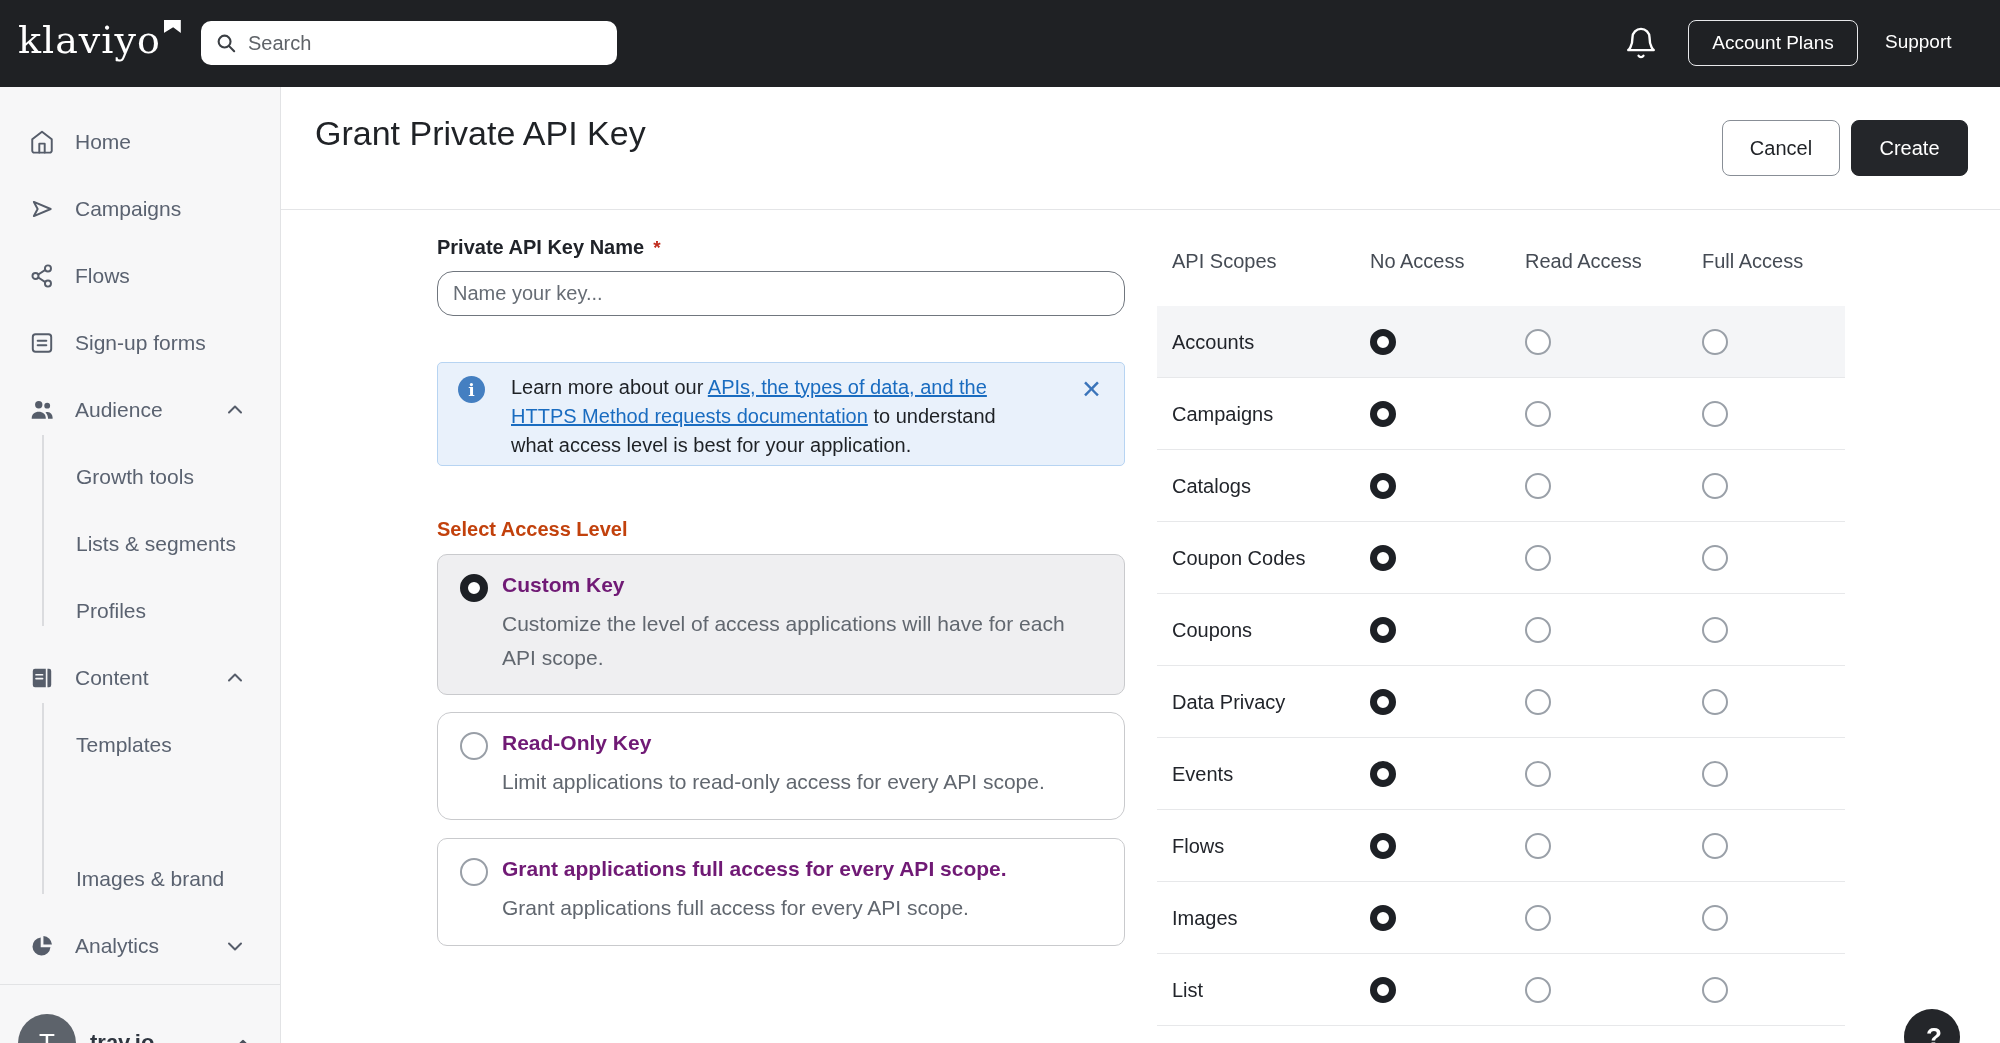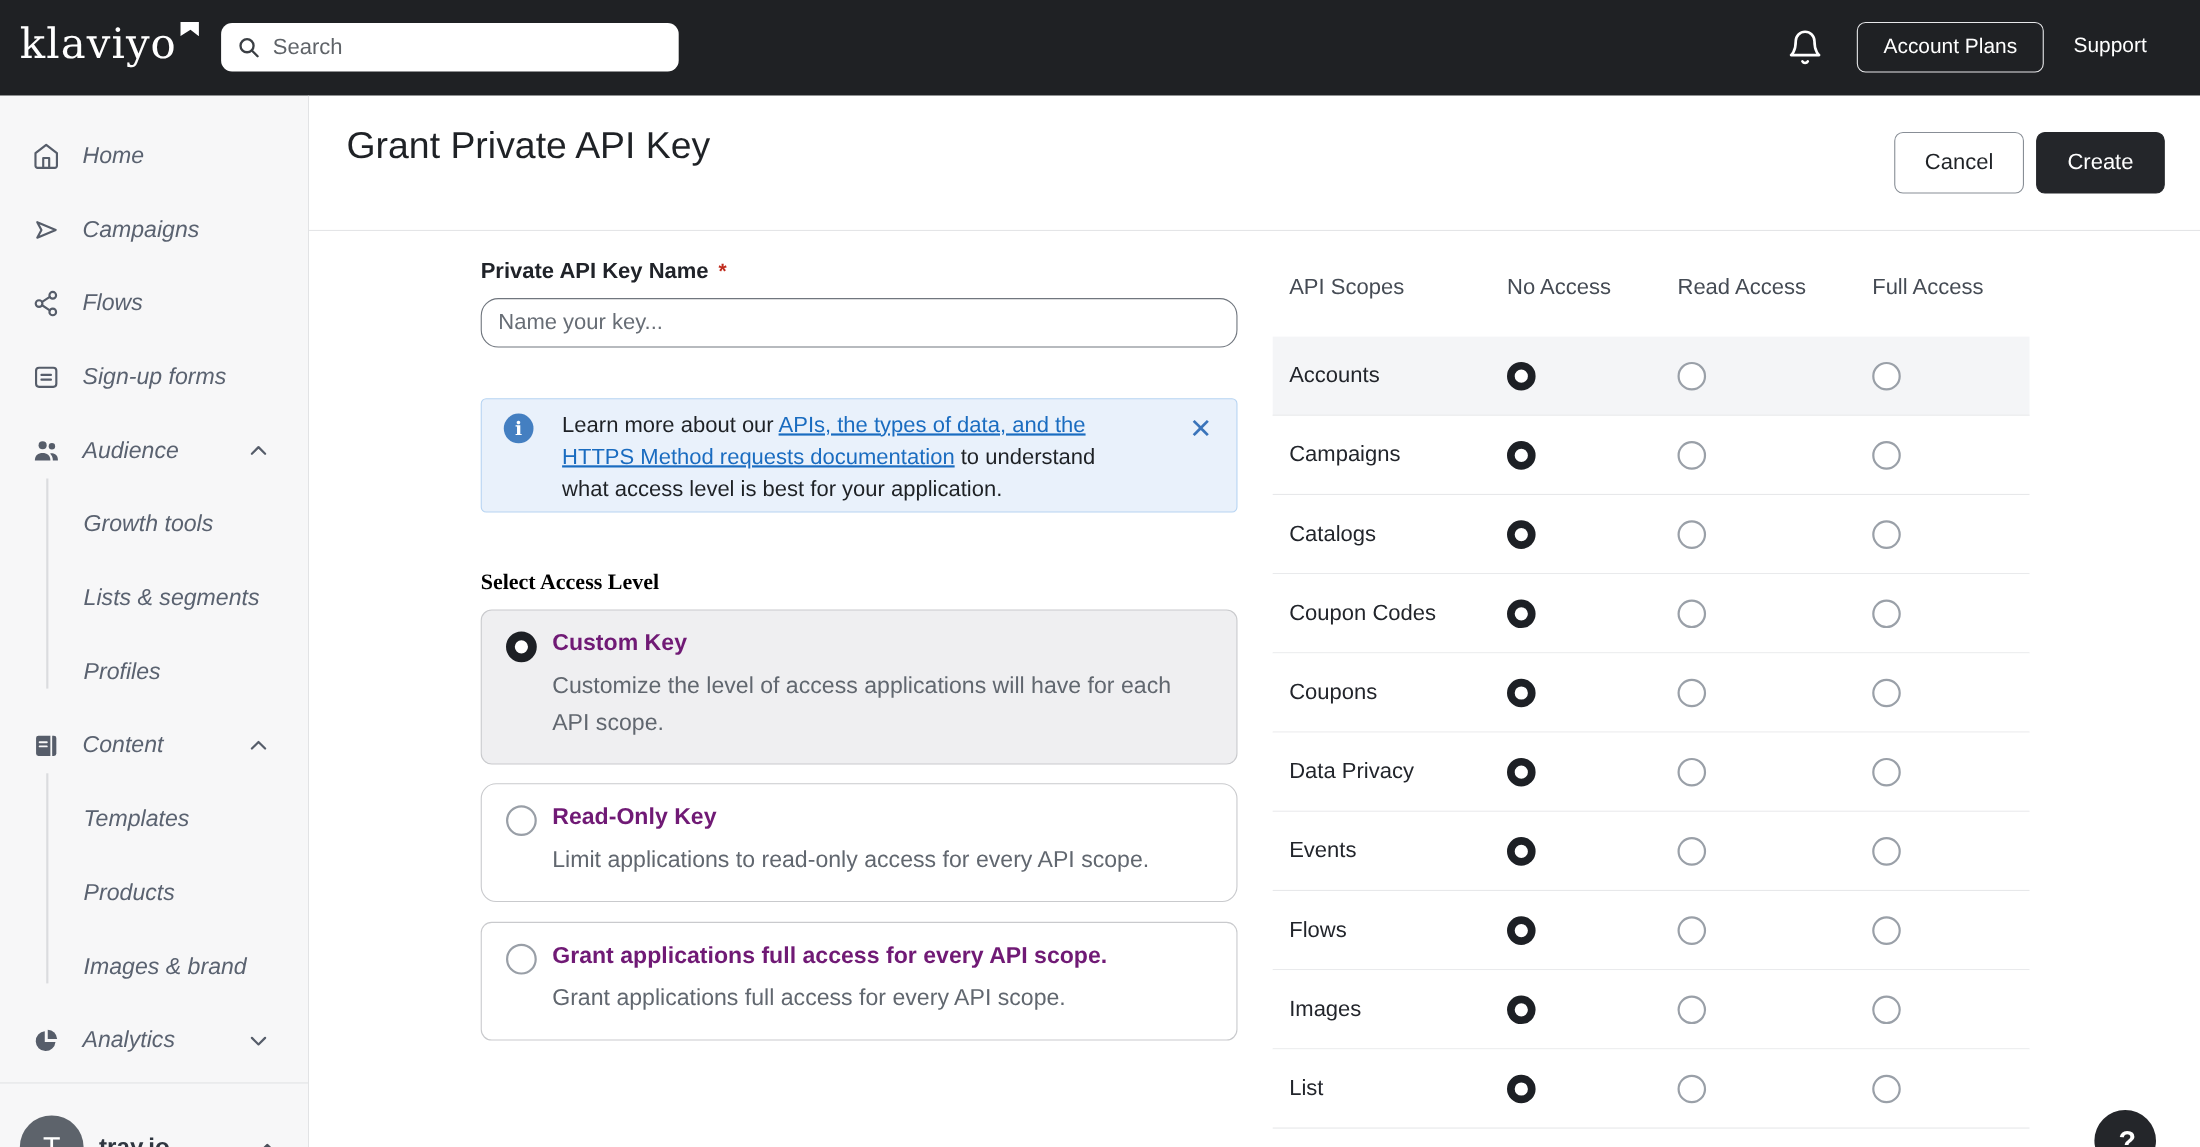--- a/index.html
+++ b/index.html
@@ -23,21 +23,21 @@
           border:1.5px solid #e7e8ea; border-radius:8px; color:#fff; font-size:19px; font-weight:500;
           display:flex; align-items:center; justify-content:center; cursor:pointer; font-family:inherit; }
   .link-support { position:absolute; left:1885px; top:31px; color:#fff; font-size:19px; font-weight:500; cursor:pointer; }
 
   
   .sidebar { position:absolute; left:0; top:87px; width:281px; height:956px; background:#f7f7f8;
           border-right:1px solid #e2e3e5; }
   .nav-item { position:absolute; left:0; width:281px; height:67px; display:flex; align-items:center;
           cursor:pointer; color:#5a6270; }
   .nav-item .nicon { position:absolute; left:29px; width:26px; height:26px; color:#565d6a; }
-  .nav-item .nlabel { position:absolute; left:75px; font-size:21px; color:#5a6270;font-style:italic; }
+  .nav-item .nlabel { position:absolute; left:75px; font-size:21px; color:#5a6270; }
   .nav-item .nchev { position:absolute; left:224px; width:22px; height:22px; color:#565d6a; }
   .nav-sub .nlabel { left:76px; }
   .grouprule { position:absolute; left:42px; width:2px; background:#dbdcdf; }
   .side-divider { position:absolute; left:0; top:897px; width:281px; height:1px; background:#e2e3e5; }
   .account-row { position:absolute; left:0; top:926px; width:281px; height:60px; cursor:pointer; }
   .avatar { position:absolute; left:18px; top:1px; width:58px; height:58px; border-radius:50%;
           background:#5d636b; color:#fff; font-size:26px; display:flex; align-items:center;
           justify-content:center; }
   .account-name { position:absolute; left:90px; top:17px; font-size:22px; font-weight:600; color:#2f3640; }
   .account-chev { position:absolute; left:232px; top:20px; width:22px; height:22px; color:#4b515c; }
@@ -62,21 +62,21 @@
 
   .infobox { position:absolute; left:156px; top:275px; width:688px; height:104px; background:#e9f1fb;
           border:1px solid #b7d4f2; border-radius:5px; }
   .info-icon { position:absolute; left:20px; top:13px; width:27px; height:27px; border-radius:50%;
           background:#447fc1; color:#fff; font-family:"DejaVu Serif",serif; font-size:17px; font-weight:bold;
           display:flex; align-items:center; justify-content:center; }
   .info-text { position:absolute; left:73px; top:10px; width:505px; font-size:20px; line-height:29px; color:#1e2125; }
   .info-text .link { color:#1a6cc0; text-decoration:underline; cursor:pointer; }
   .info-close { position:absolute; right:22px; top:12px; color:#3a74ba; font-size:25px; font-weight:600; cursor:pointer; }
 
-  .select-label { position:absolute; left:156px; top:431px; font-size:20px; font-weight:600; color:#000000;font-family:Liberation Serif, serif; }
+  .select-label { position:absolute; left:156px; top:431px; font-size:20px; font-weight:600; color:#c2410c; }
   .opt-card { position:absolute; left:156px; width:688px; background:#fff; border:1px solid #c9cacd;
           border-radius:10px; cursor:pointer; }
   .opt-card.selected { background:#efeff1; }
   .card1 { top:467px; height:141px; }
   .card2 { top:625px; height:108px;border-radius:14px; }
   .card3 { top:751px; height:108px; }
   .opt-radio { position:absolute; left:22px; top:19px; width:28px; height:28px; border-radius:50%;
           background:#fff; border:2px solid #999fa7; }
   .opt-radio.checked { border:8px solid #1d2025; }
   .opt-title { position:absolute; left:64px; top:18px; font-size:21px; font-weight:700; color:#701a75; }
@@ -219,23 +219,20 @@
           <polyline points="5 13.5 11 7.5 17 13.5"></polyline>
         </svg>
       </span>
     </div>
 
     <div class="grouprule" style="top:616px; height:191px"></div>
 
     <div class="nav-item nav-sub" style="top:624px">
       <span class="nlabel">Templates</span>
     </div>
-    <div class="nav-item nav-sub" style="top:691px">
-      <span class="nlabel">Products</span>
-    </div>
     <div class="nav-item nav-sub" style="top:758px">
       <span class="nlabel">Images &amp; brand</span>
     </div>
 
     <div class="nav-item" style="top:825px">
       <span class="nicon">
         <svg width="26" height="26" viewBox="0 0 24 24" fill="currentColor">
           <path d="M10.8 4.2A8.3 8.3 0 1 0 19.8 13.2h-9z"></path>
           <path d="M13.3 2.8a8.3 8.3 0 0 1 7.9 7.9h-7.9z"></path>
         </svg>

